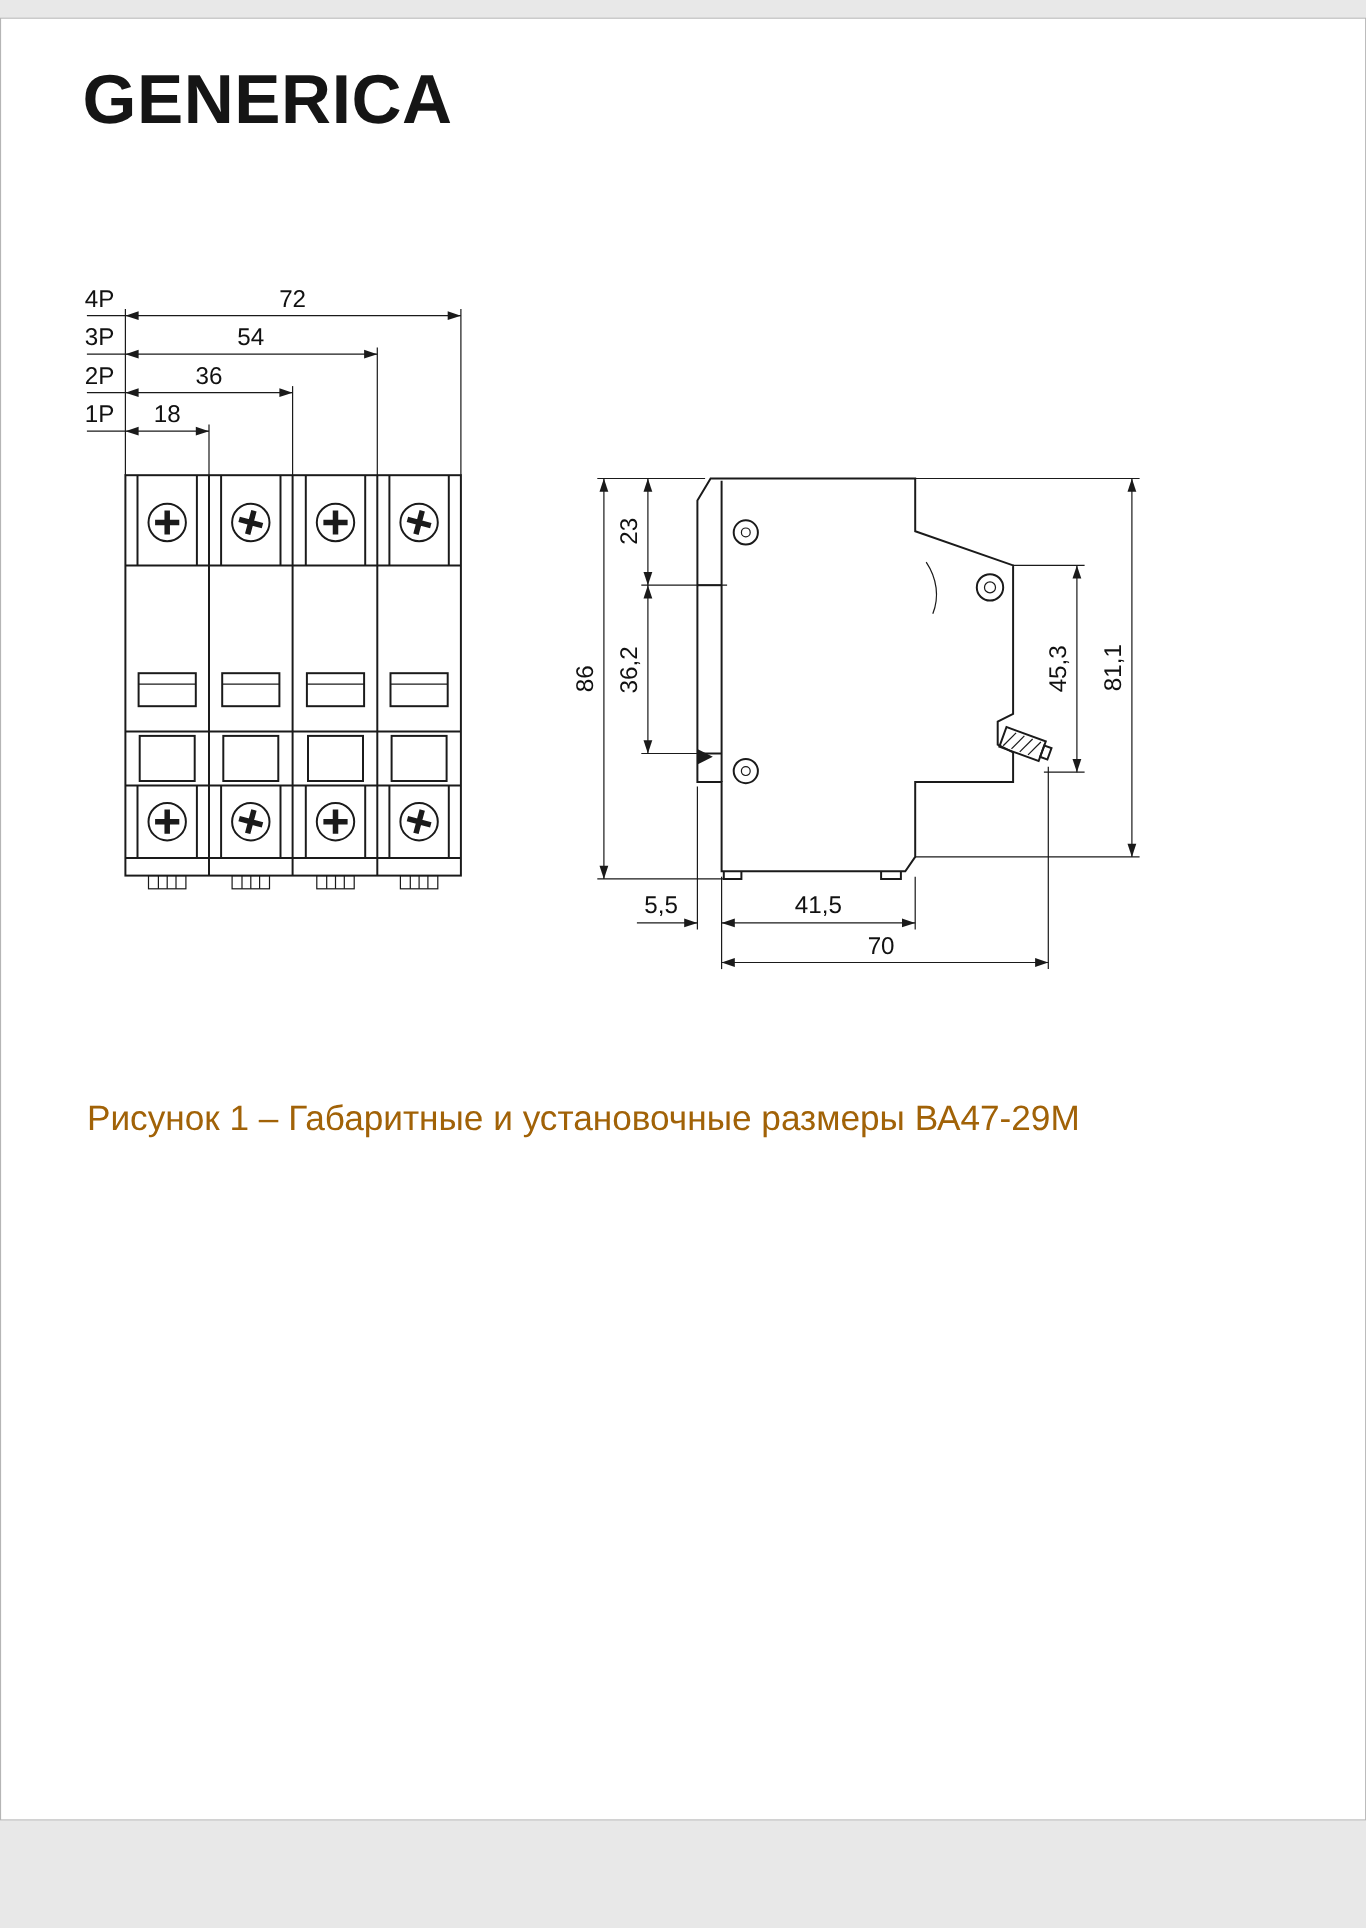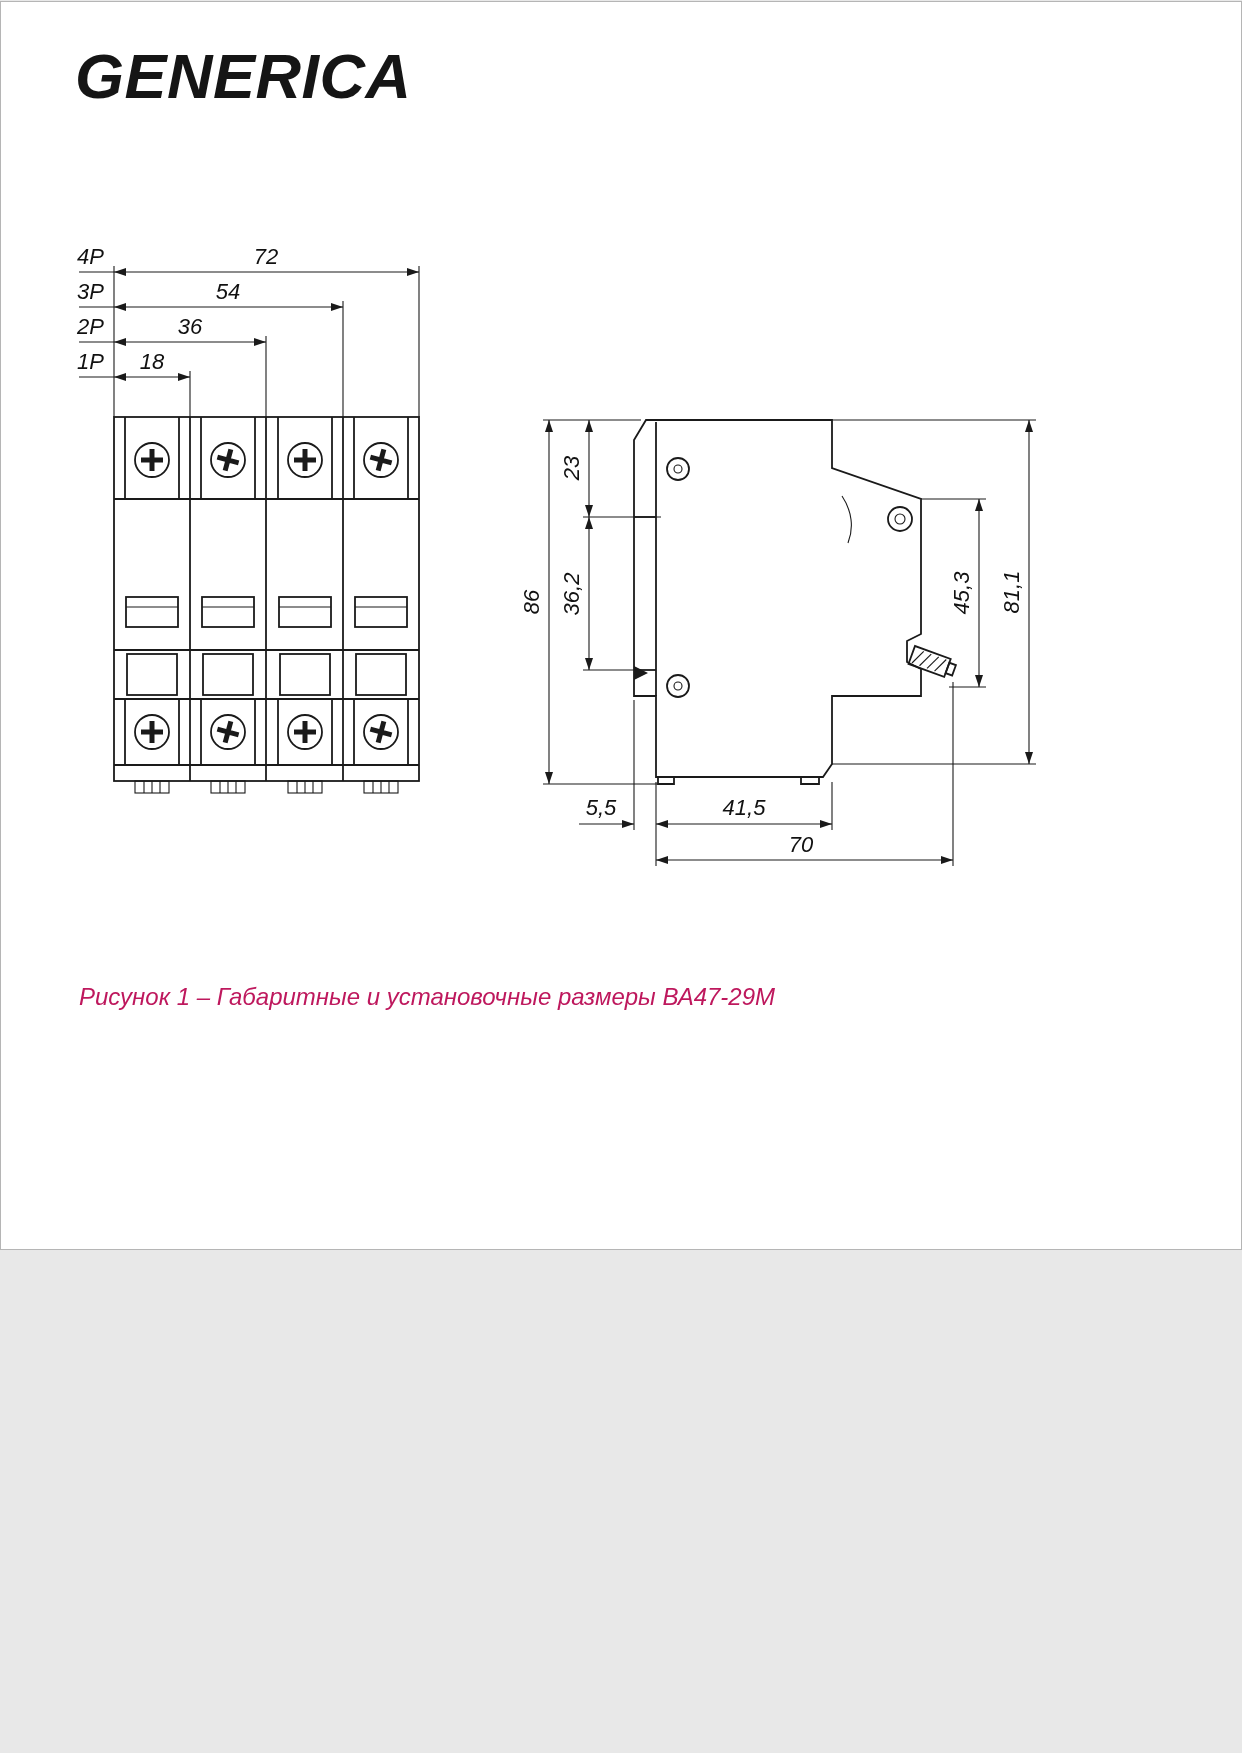--- a/index.html
+++ b/index.html
@@ -1,27 +1,27 @@
 <!DOCTYPE html>
 <html><head>
 <meta charset="utf-8">
 <style>
   html,body{margin:0;padding:0;background:#e8e8e8;}
   .page{
-    position:relative;width:1242px;height:1249px;margin:1px auto;
+    position:relative;width:1242px;height:1639px;margin:16px auto;
     background:#ffffff;border:1px solid #b5b5b5;box-sizing:border-box;
-    font-family:"Liberation Sans",sans-serif;color:#111;overflow:hidden;font-style:italic;
+    font-family:"Liberation Sans",sans-serif;color:#111;overflow:hidden;
   }
   .brand{
     position:absolute;left:74px;top:38px;
     font-size:63px;font-weight:bold;letter-spacing:0.5px;color:#151515;
   }
   .caption{
     position:absolute;left:78px;top:981px;
-    font-size:24px;color:#be185d;
+    font-size:32px;color:#a16207;
   }
   svg.drawing{position:absolute;left:0;top:0;}
   .ln{stroke:#1a1a1a;stroke-width:1.8;fill:none;stroke-linejoin:miter;}
   .thin{stroke:#1a1a1a;stroke-width:1.1;fill:none;}
   .dim{stroke:#1a1a1a;stroke-width:1.1;fill:none;}
   .arrow{fill:#1a1a1a;stroke:none;}
   .screwcross{stroke:#1a1a1a;stroke-width:5;fill:none;}
   text.dimtxt{font-family:"Liberation Sans",sans-serif;font-size:22px;fill:#111;}
 </style>
 </head>

